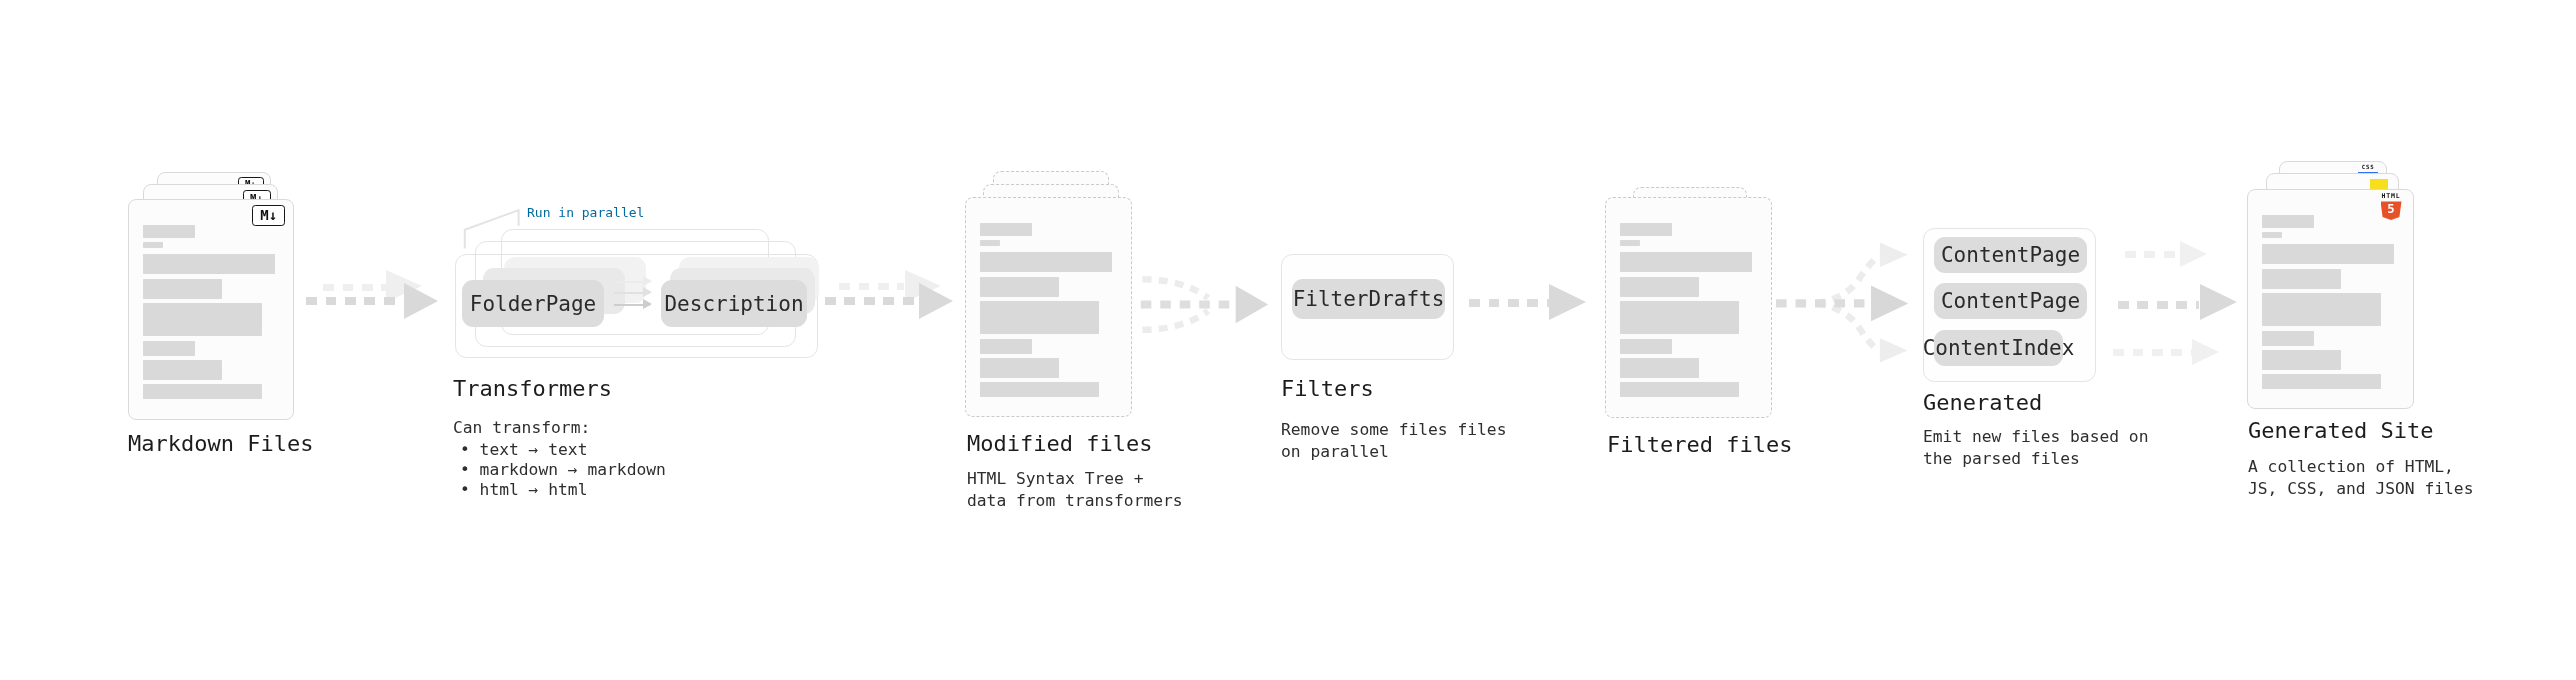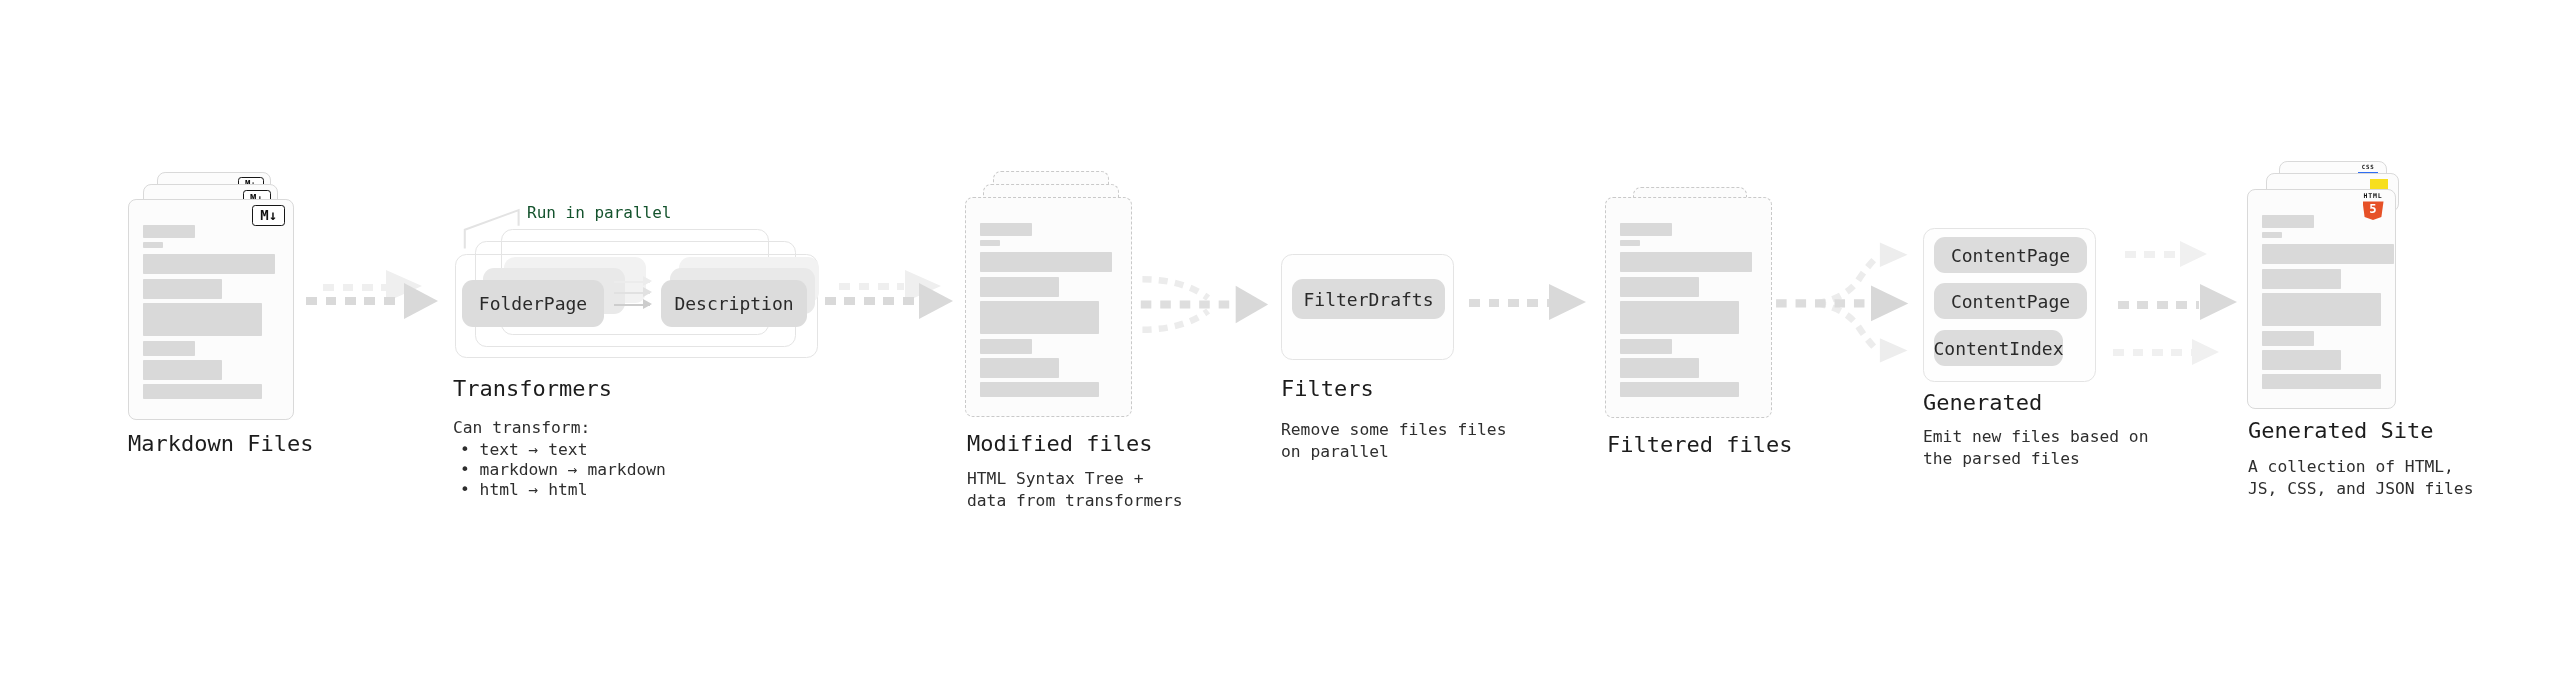--- a/index.html
+++ b/index.html
@@ -15,26 +15,26 @@
   .b3{top:54px;width:132px;height:19.5px}
   .b4{top:79px;width:79px;height:19.5px}
   .b5{top:103px;width:119px;height:33px}
   .b6{top:141px;width:52px;height:14.6px}
   .b7{top:160px;width:79px;height:19.5px}
   .b8{top:184px;width:119px;height:14.6px}
 
   
   .heading{position:absolute;font-size:22px;line-height:26px;color:#1c1c1c;white-space:pre}
   .note{position:absolute;font-size:16.3px;line-height:19.5px;color:#2e2e2e;white-space:pre}
-  .callout-text{position:absolute;font-size:16px;line-height:19.5px;color:#14532d;white-space:pre}
+  .callout-text{position:absolute;font-size:13px;line-height:19.5px;color:#0369a1;white-space:pre}
 
   
   .obox{position:absolute;border:1.6px solid #e4e4e4;box-sizing:border-box;border-radius:11.4px}
   .filled{background:#fefefe}
-  .plugin{position:absolute;background:#dcdcdc;border-radius:11px;font-size:18px;color:#2a2a2a;
+  .plugin{position:absolute;background:#dcdcdc;border-radius:11px;font-size:21px;color:#2a2a2a;
           display:flex;align-items:center;justify-content:center;box-sizing:border-box}
   .pghost1{background:#e9e9e9}
   .pghost2{background:#f2f2f2}
 
   
   .dash-line{position:absolute;background-image:repeating-linear-gradient(90deg,var(--c) 0 10.6px,transparent 10.6px 19.5px)}
   .tri{position:absolute;width:0;height:0}
   .mini-arrow{position:absolute;height:1.6px;background:currentColor}
   .mini-arrow::after{content:"";position:absolute;right:-1.6px;top:-4.9px;
     border-left:9px solid;border-top:5.7px solid transparent;border-bottom:5.7px solid transparent}
@@ -206,21 +206,21 @@
   <div>
     <div class="card" style="left:2279px;top:161px;width:108px;height:39px">
       <div class="csswrap">
         <div class="csstitle">CSS</div>
         <div class="cssbar"></div>
       </div>
     </div>
     <div class="card" style="left:2266px;top:173px;width:133px;height:39px">
       <div class="jsbadge"></div>
     </div>
-    <div class="card" style="left:2247px;top:189px;width:149px;height:220px">
+    <div class="card" style="left:2247px;top:189px;width:167px;height:220px">
       <div class="h5wrap">
         <div class="h5title">HTML</div>
         <div class="h5shield">5</div>
       </div>
       <i class="bar b1"></i>
       <i class="bar b2"></i>
       <i class="bar b3"></i>
       <i class="bar b4"></i>
       <i class="bar b5"></i>
       <i class="bar b6"></i>

